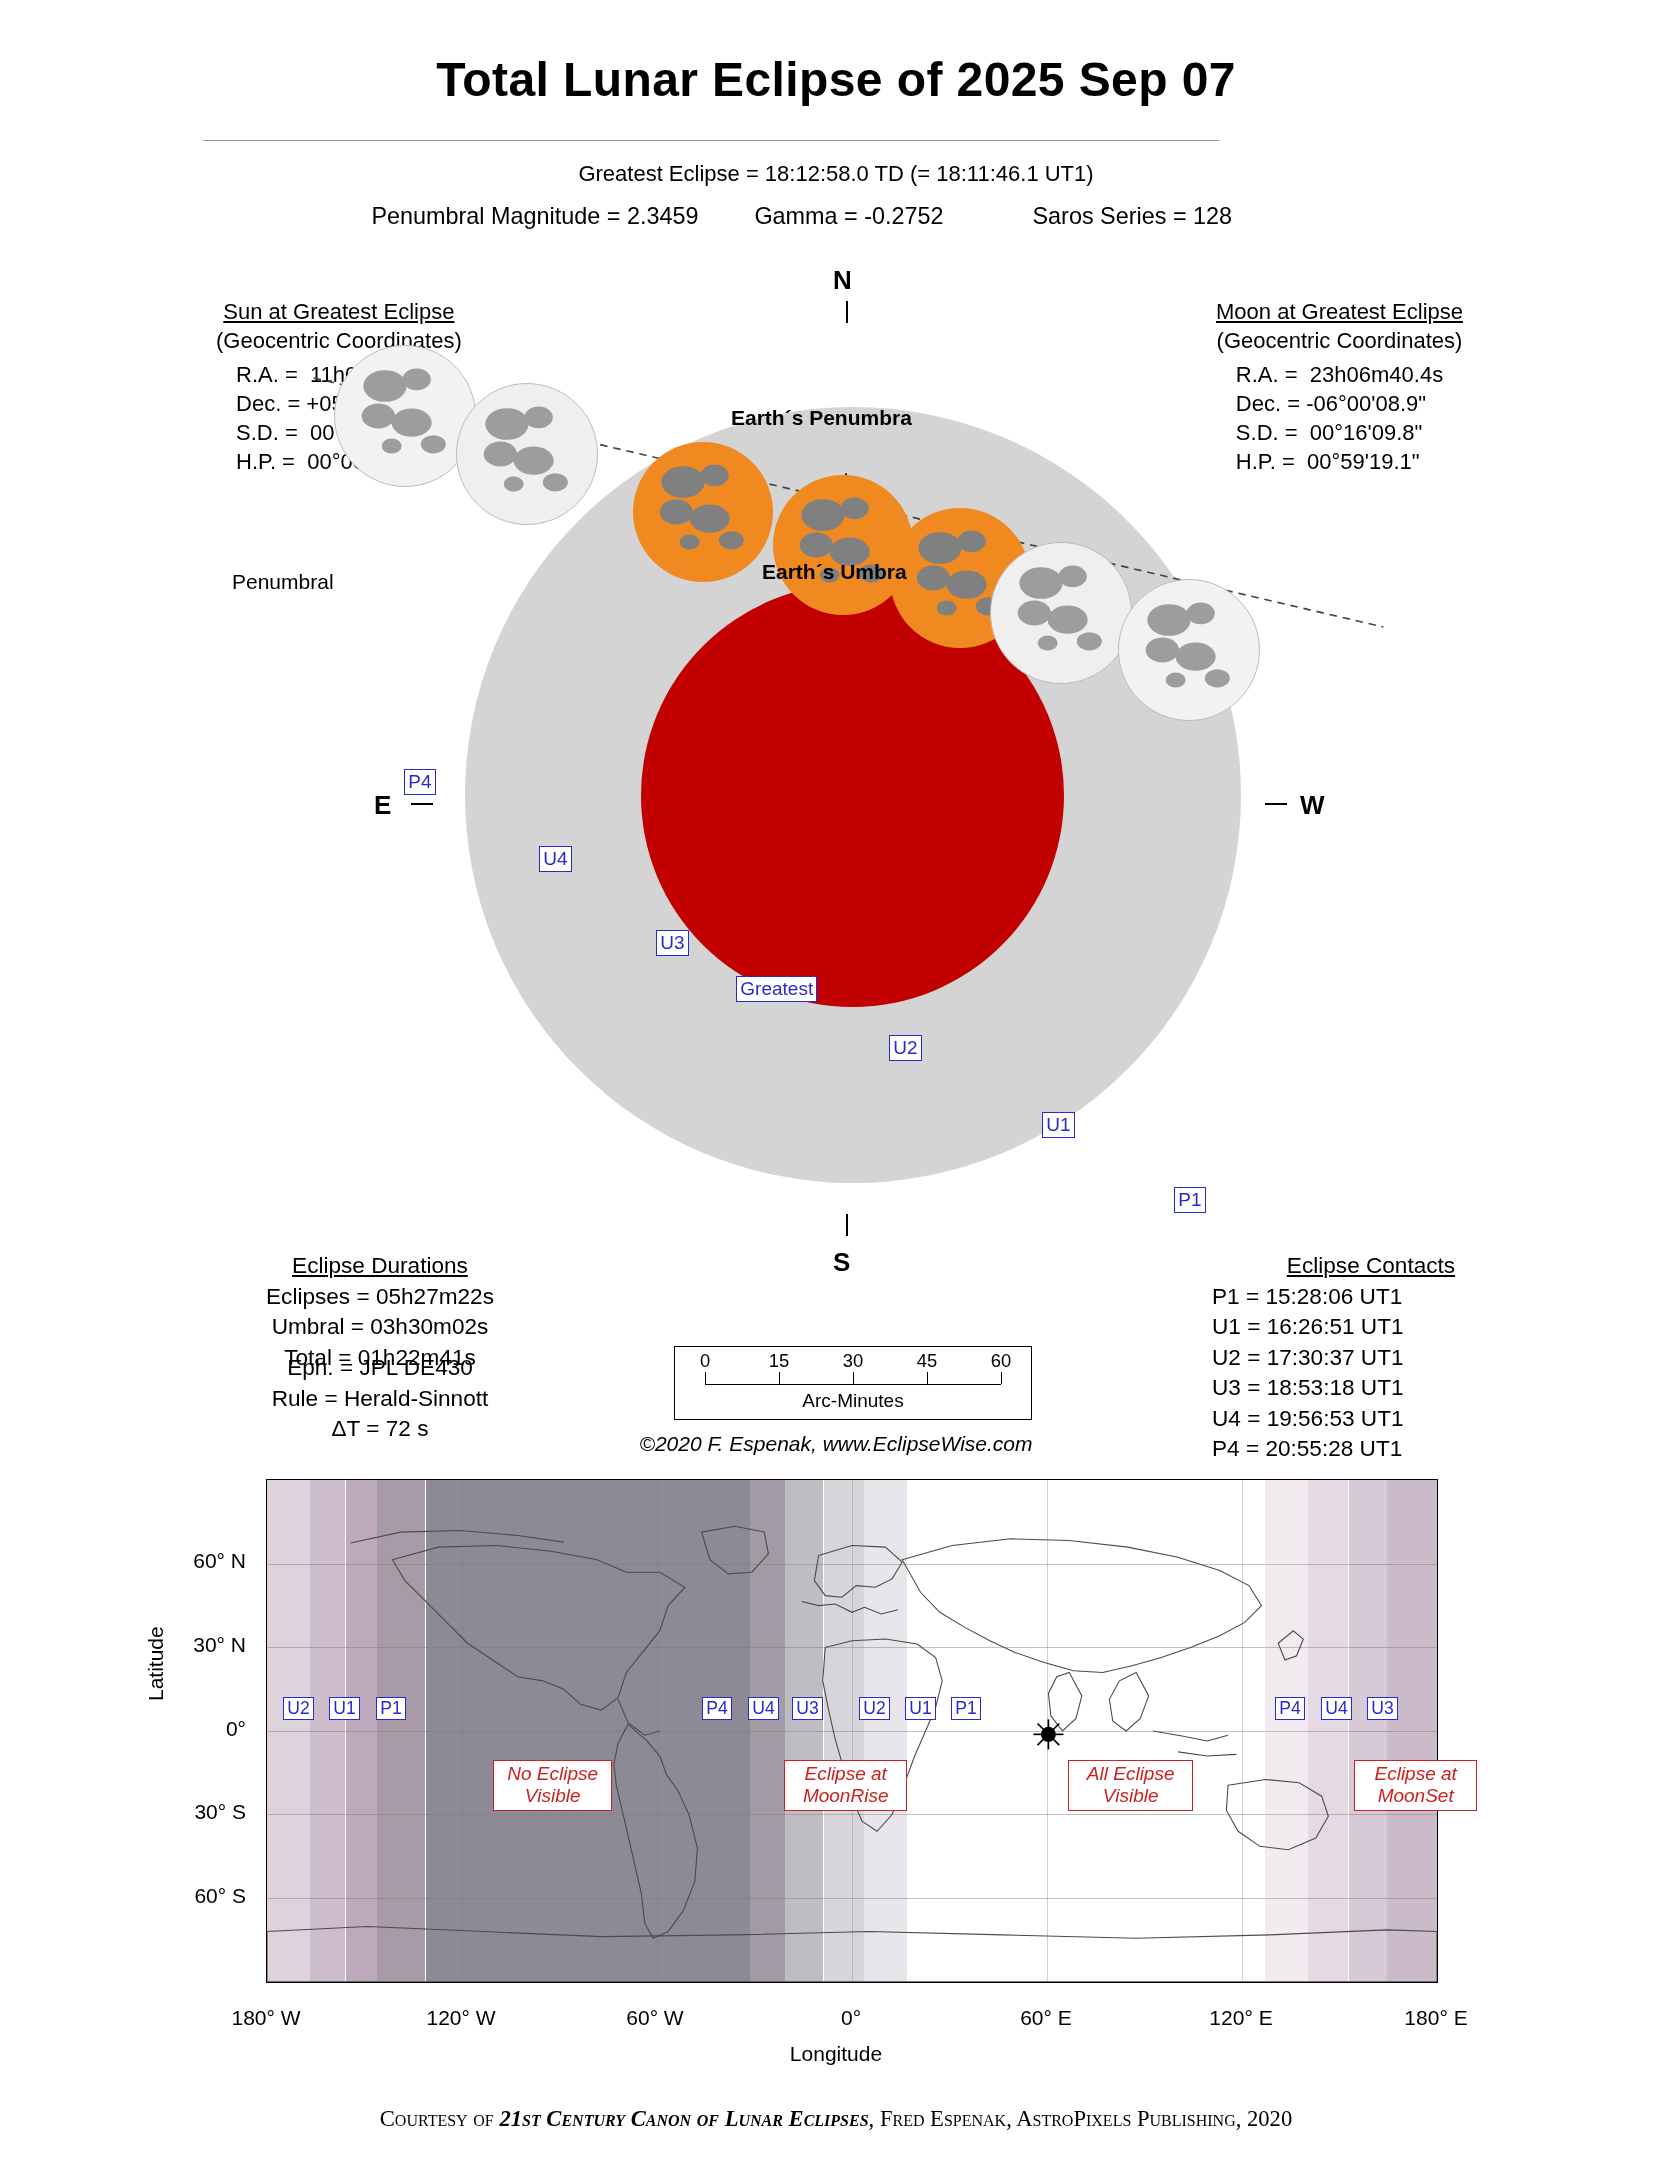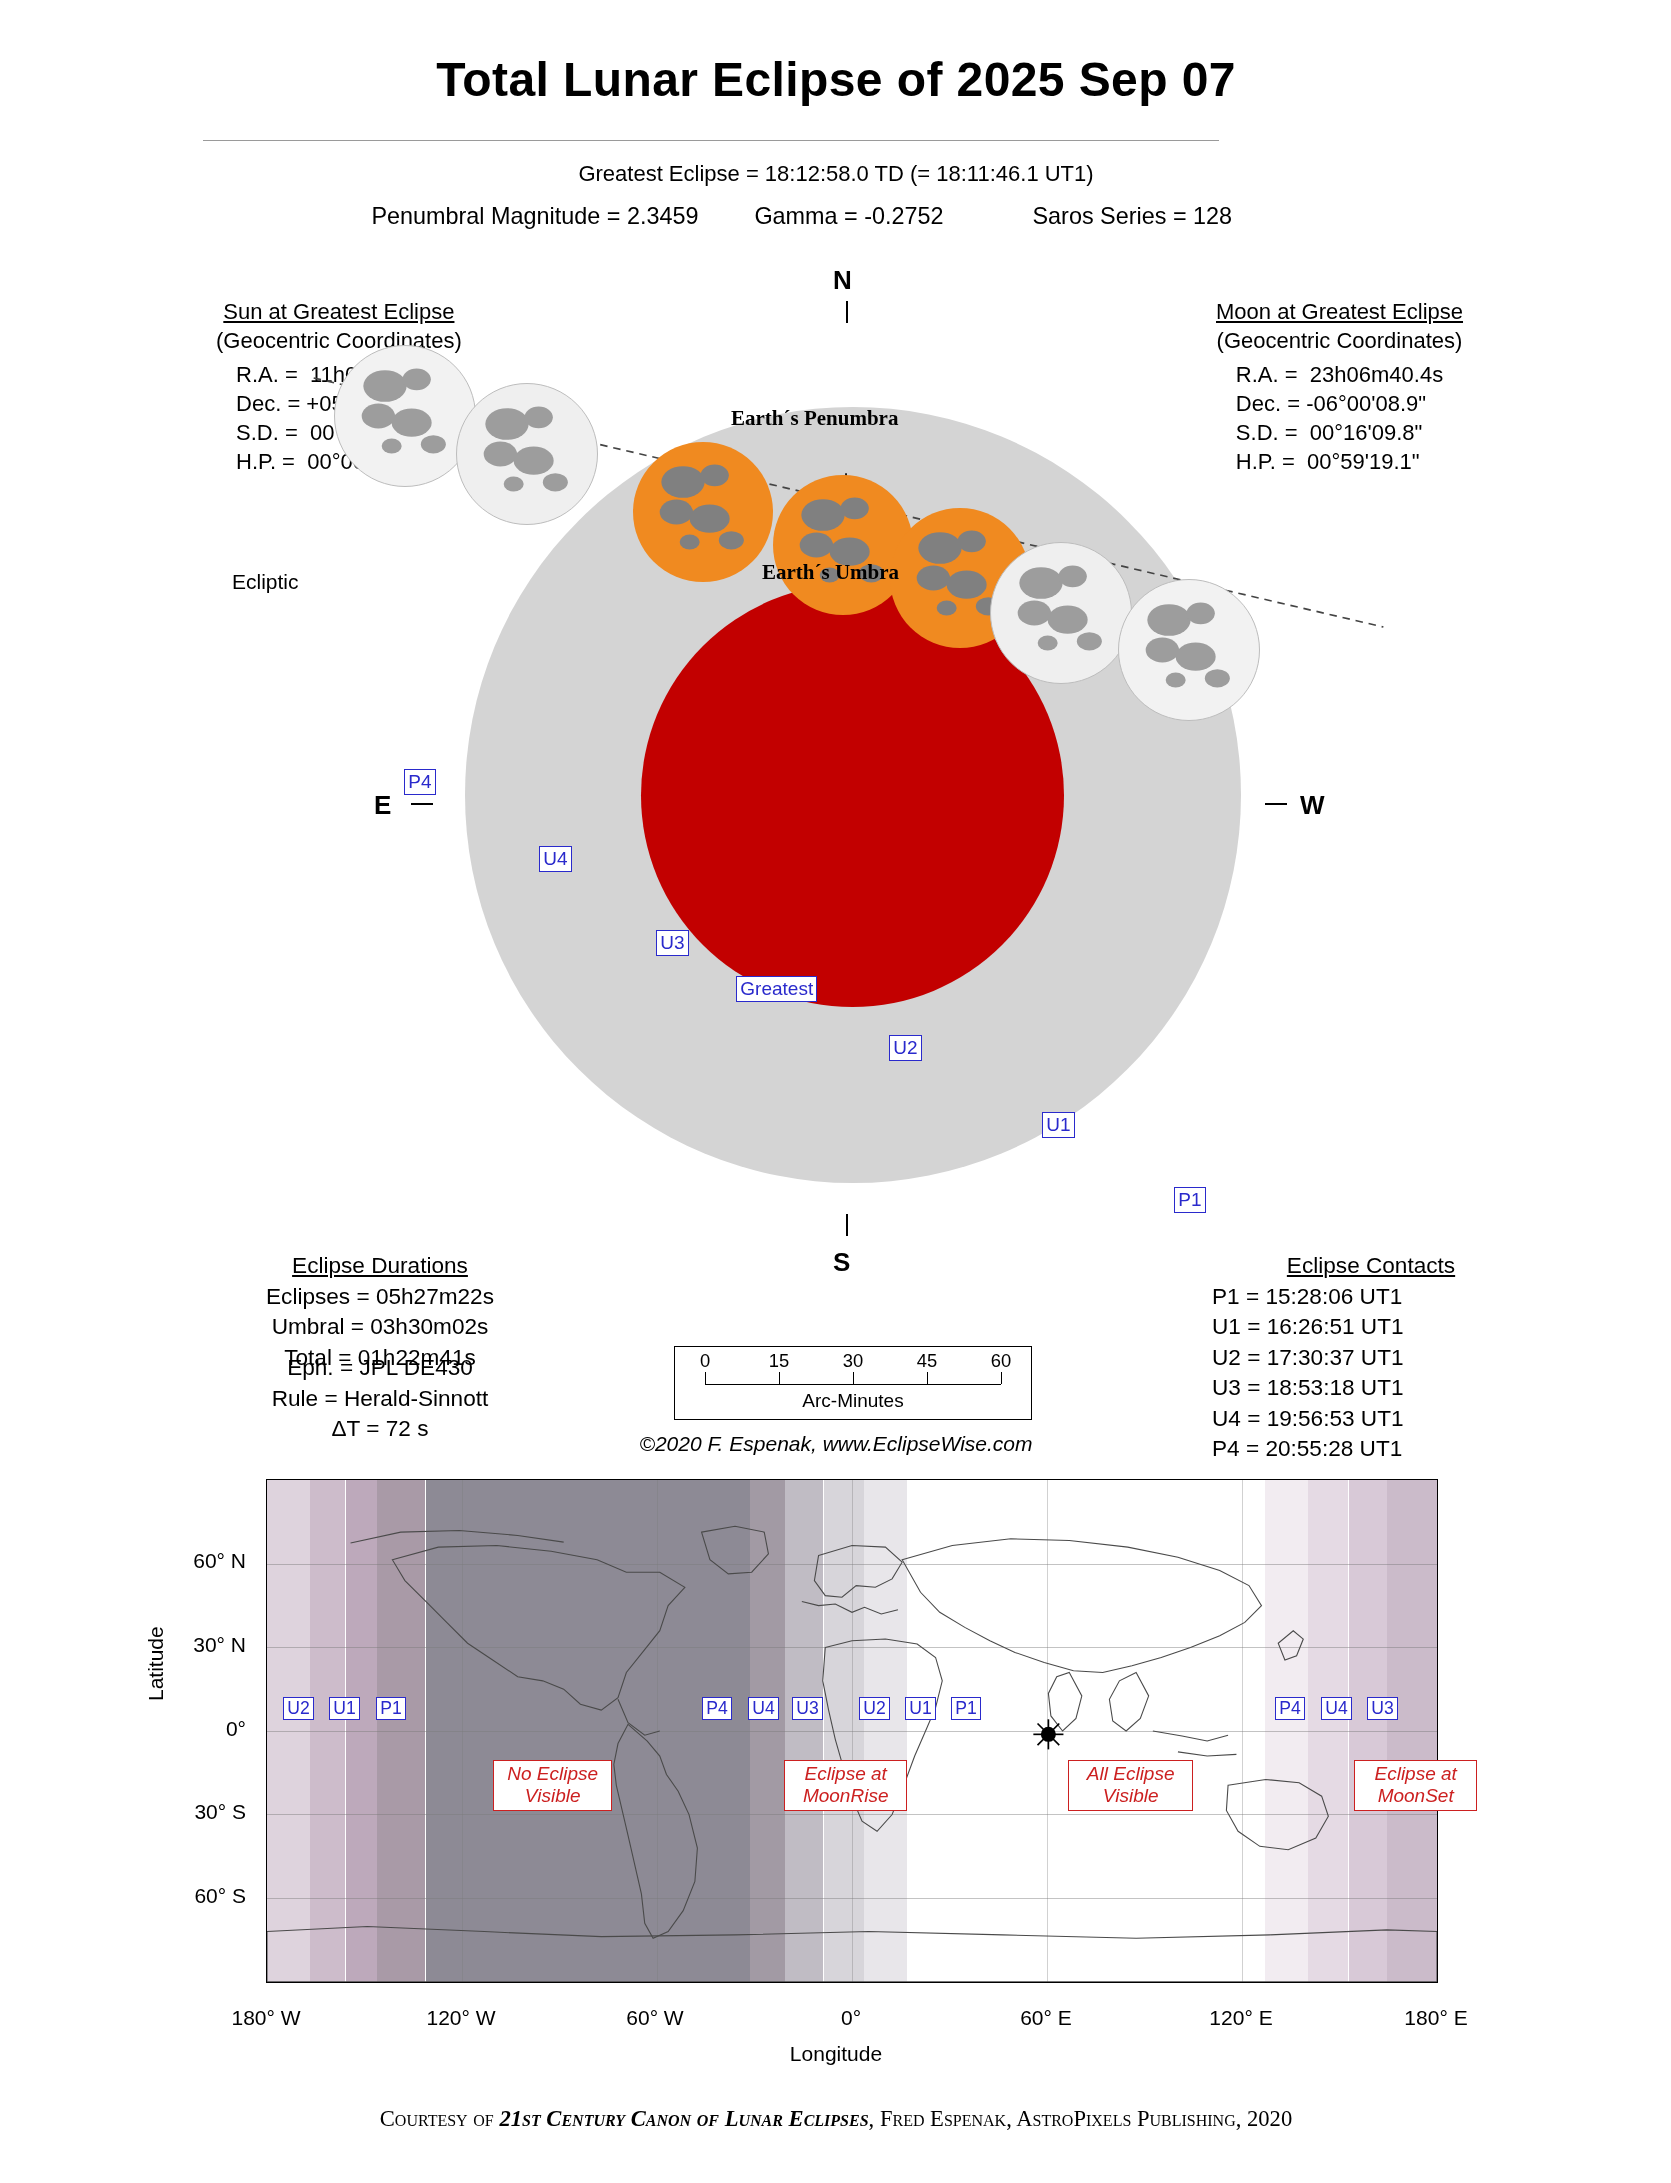--- a/index.html
+++ b/index.html
@@ -101,21 +101,20 @@
   }
   .axis-label {
     position: absolute;
     font-size: 26px;
     font-weight: bold;
   }
   .small-label {
     position: absolute;
     font-size: 21px;
     font-weight: bold;
-    font-family: Liberation Serif, serif;
   }
   .tick {
     position: absolute;
     background: #000;
   }
   .contact-label {
     position: absolute;
     font-size: 19px;
     color: #2a2acc;
     border: 0.8px solid #2a2acc;
@@ -407,21 +406,21 @@
     <div class="tick" style="left:846px; top:25px; width:1.7px; height:22px;"></div>
     <div class="axis-label" style="left:833px; top:971px;">S</div>
     <div class="tick" style="left:846px; top:938px; width:1.7px; height:22px;"></div>
     <div class="axis-label" style="left:374px; top:514px;">E</div>
     <div class="tick" style="left:411px; top:527px; width:22px; height:1.7px;"></div>
     <div class="axis-label" style="left:1300px; top:514px;">W</div>
     <div class="tick" style="left:1265px; top:527px; width:22px; height:1.7px;"></div>
 
     <div class="small-label" style="left:731px; top:130px;">Earth´s Penumbra</div>
     <div class="small-label" style="left:762px; top:284px;">Earth´s Umbra</div>
-    <div class="ecliptic-text" style="left:232px; top:294px;">Ecliptic</div>
+    <div class="ecliptic-text" style="left:232px; top:294px;">Penumbral</div>
 
     <div class="contact-label" style="left:404px; top:493px;">P4</div>
     <div class="contact-label" style="left:539px; top:570px;">U4</div>
     <div class="contact-label" style="left:656px; top:654px;">U3</div>
     <div class="contact-label" style="left:736px; top:700px;">Greatest</div>
     <div class="contact-label" style="left:889px; top:759px;">U2</div>
     <div class="contact-label" style="left:1042px; top:836px;">U1</div>
     <div class="contact-label" style="left:1174px; top:911px;">P1</div>
 
     <div class="scalebar">

